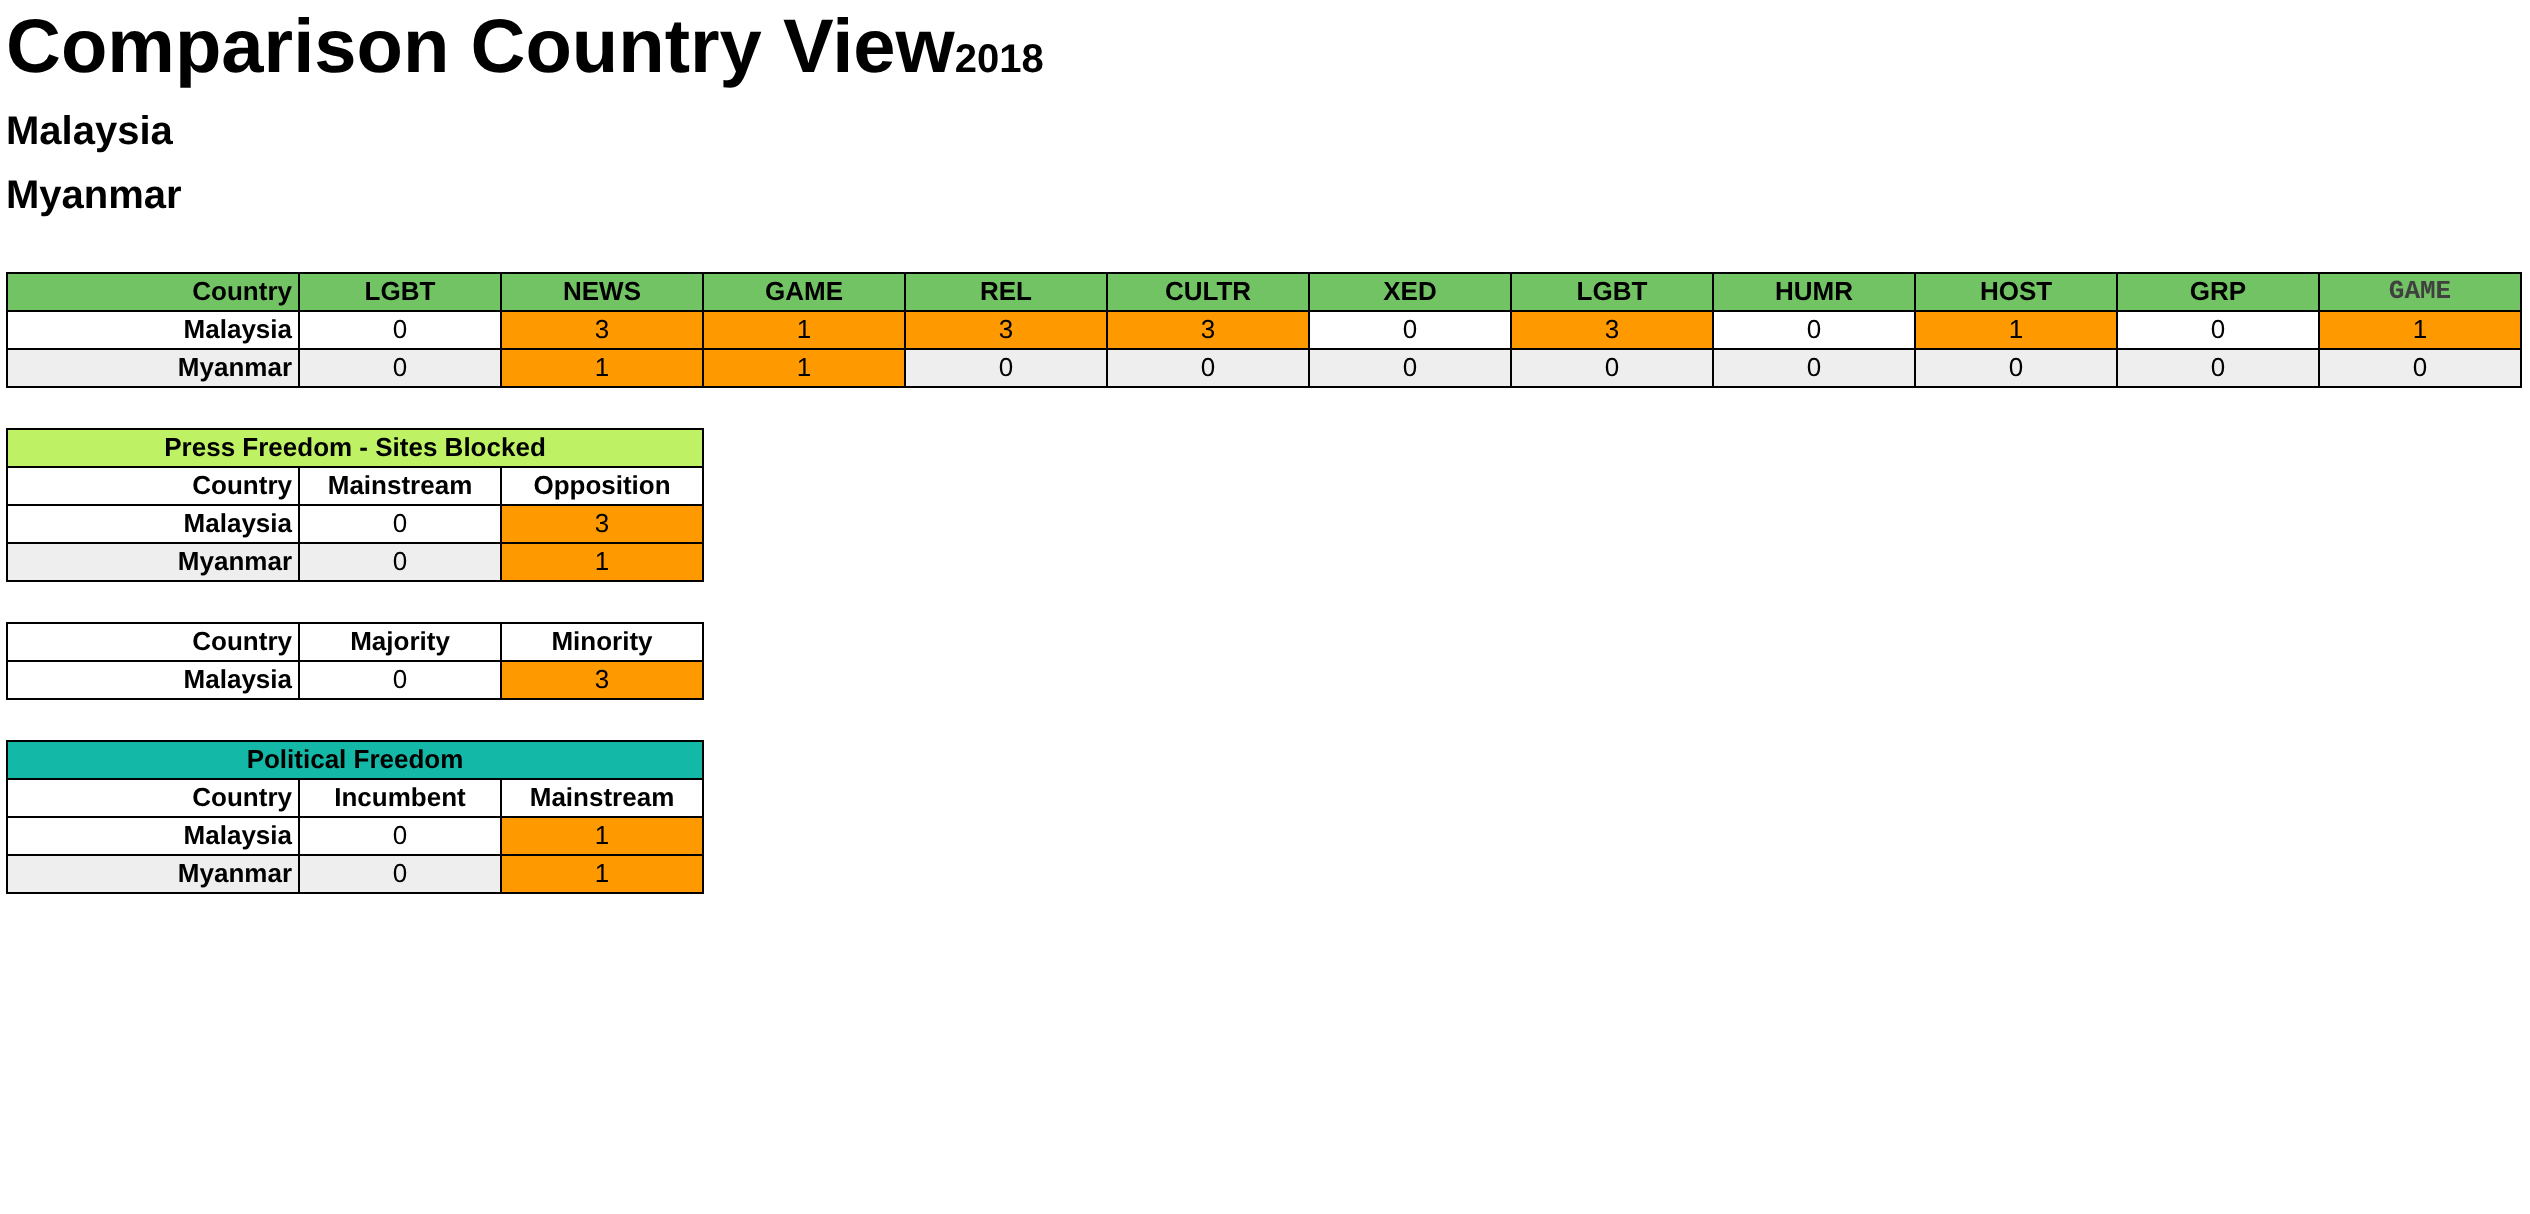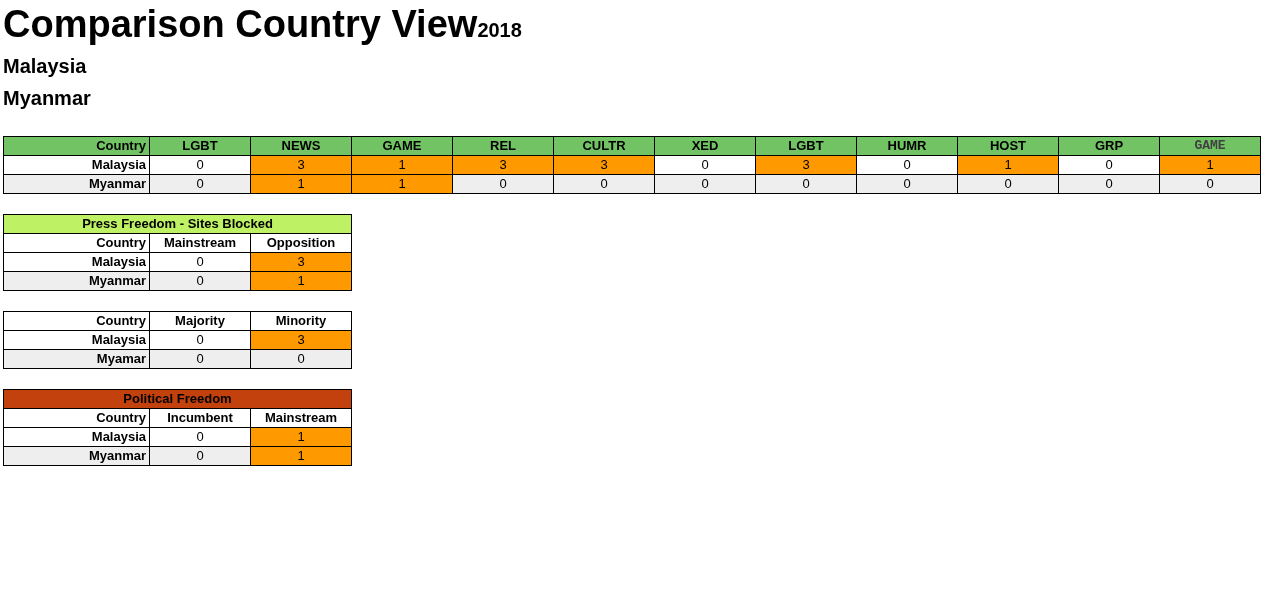--- a/index.html
+++ b/index.html
@@ -87,21 +87,21 @@
   }
   .subtable th.country-hdr { text-align: right; }
   .subtable th.sub-hdr { text-align: center; padding-left: 3px; }
   .subtable td.val { text-align: center; }
   .subtable tr.alt td { background: #eeeeee; }
   .subtable td.hot { background: #ff9900 !important; }
   .subtable .banner { text-align: center; font-weight: bold; }
 
   .press-banner    { background: #bef264; }
   .religion-banner { background: #f1f19b; }
-  .political-banner{ background: #c2410c; }
+  .political-banner{ background: #14b8a6; }
 </style>
 </head>
 <body>
 
 <div class="header-row">
   <h1>Comparison Country View</h1>
   <div class="year">2018</div>
 </div>
 <div class="country-name">Malaysia</div>
 <div class="country-name">Myanmar</div>
@@ -207,25 +207,20 @@
   <tr>
     <th class="country-hdr">Country</th>
     <th class="sub-hdr">Majority</th>
     <th class="sub-hdr">Minority</th>
   </tr>
   <tr>
     <td class="country-cell">Malaysia</td>
     <td class="val">0</td>
     <td class="val hot">3</td>
   </tr>
-  <tr class="alt">
-    <td class="country-cell">Myamar</td>
-    <td class="val">0</td>
-    <td class="val">0</td>
-  </tr>
 </tbody>
   </table>
 
 <table class="subtable">
   <colgroup>
       <col class="country-col">
       <col class="sub-col">
       <col class="sub-col">
     </colgroup>
   <tbody>

